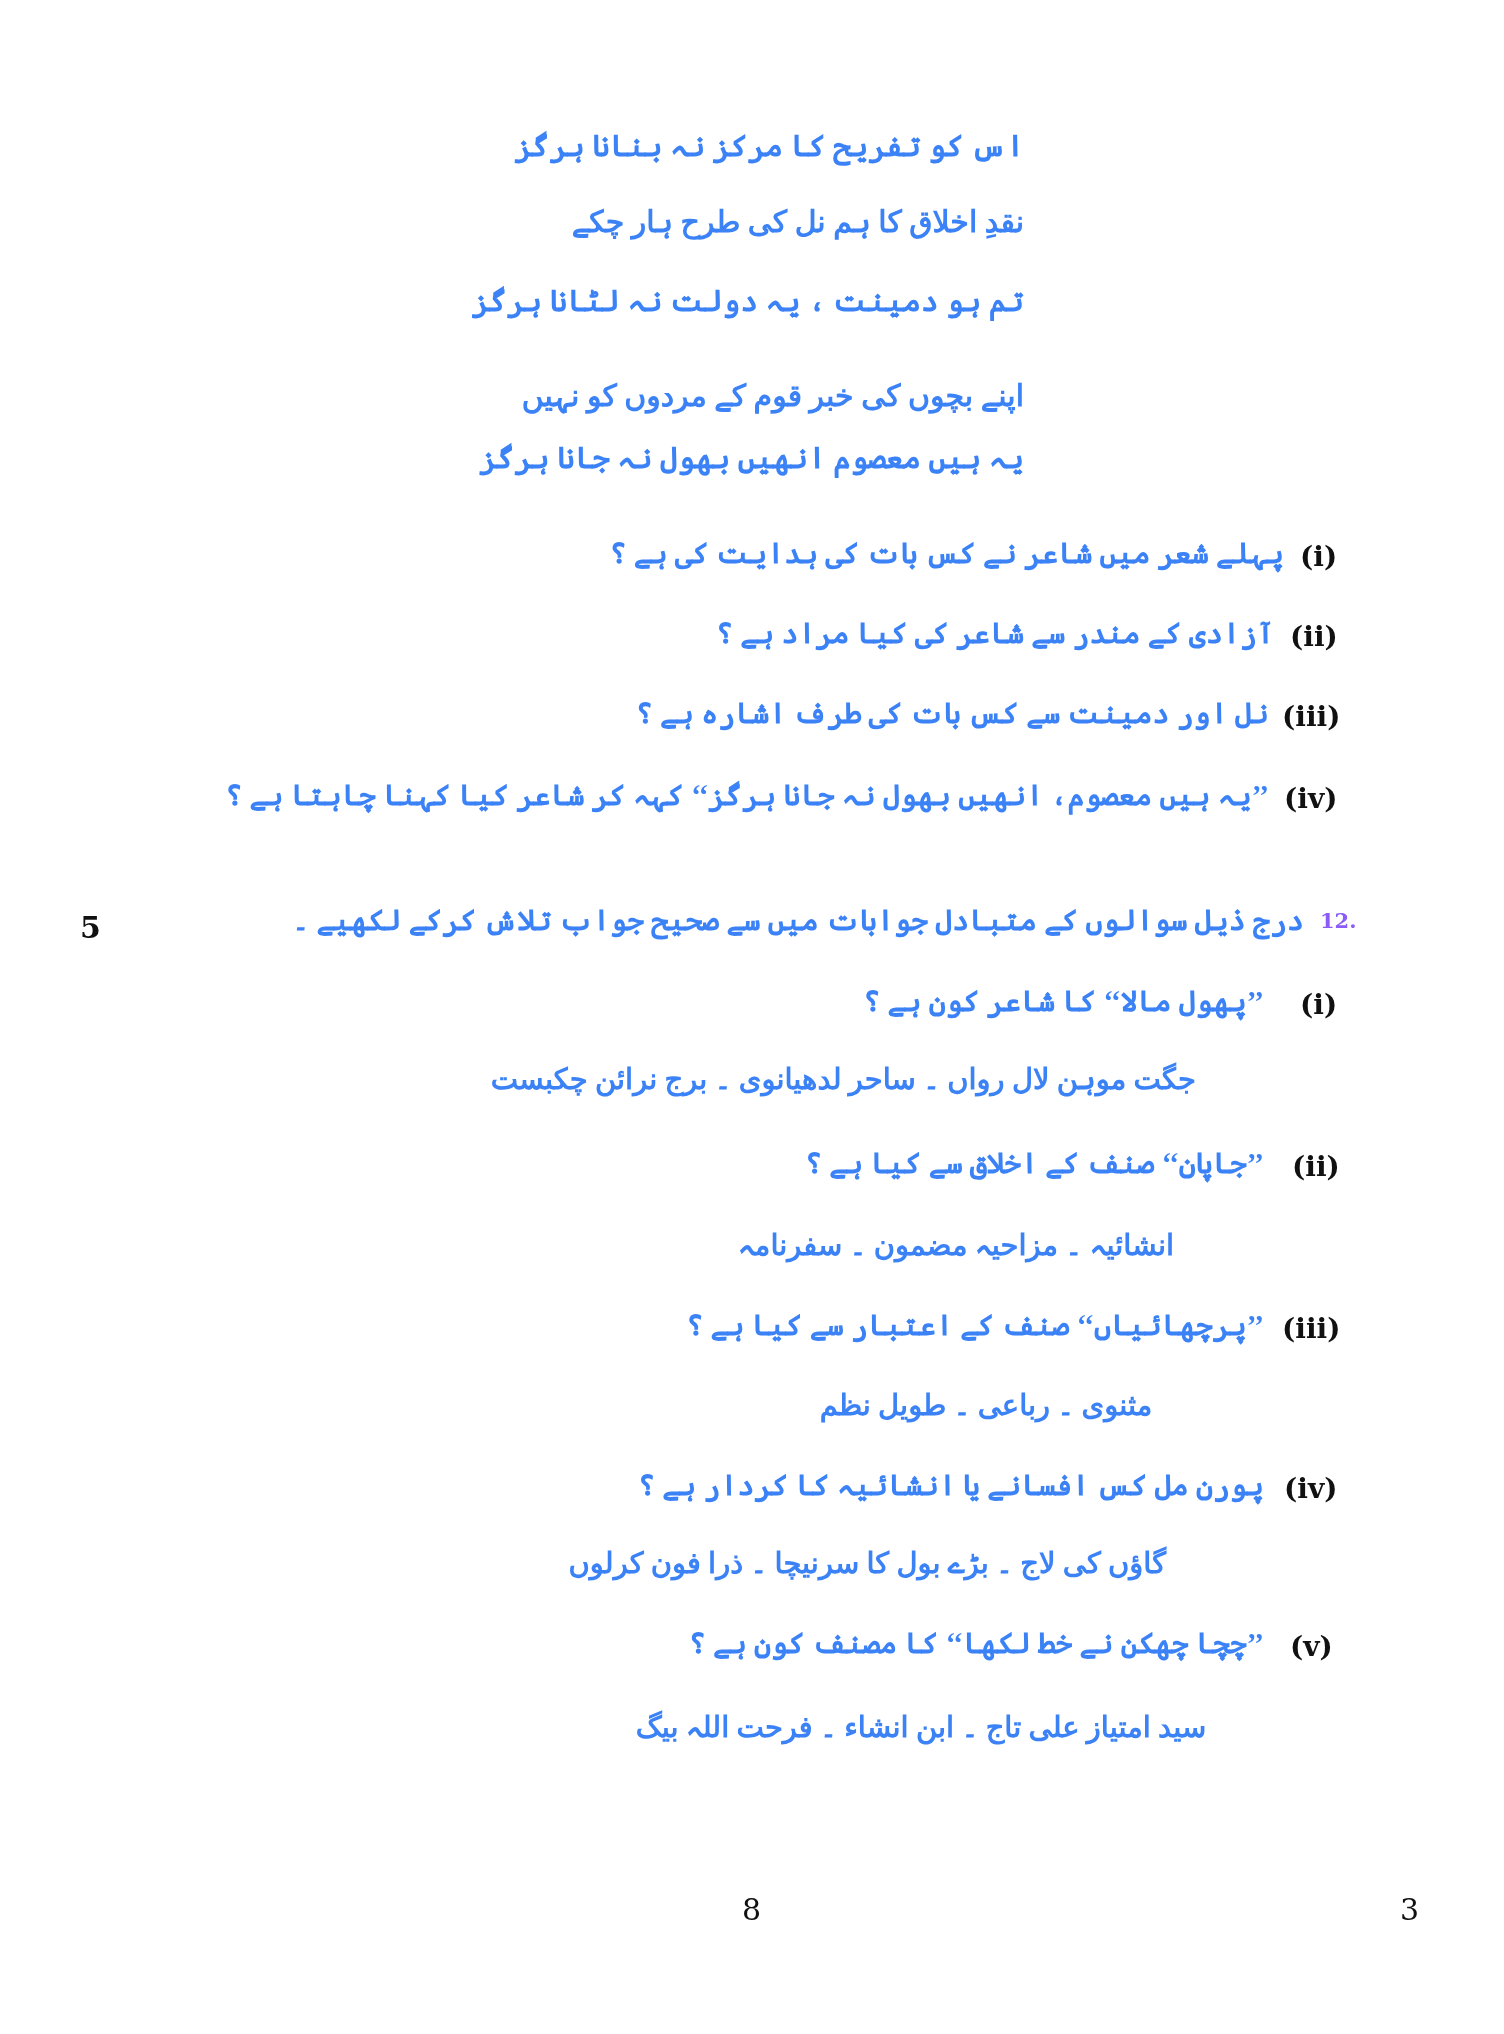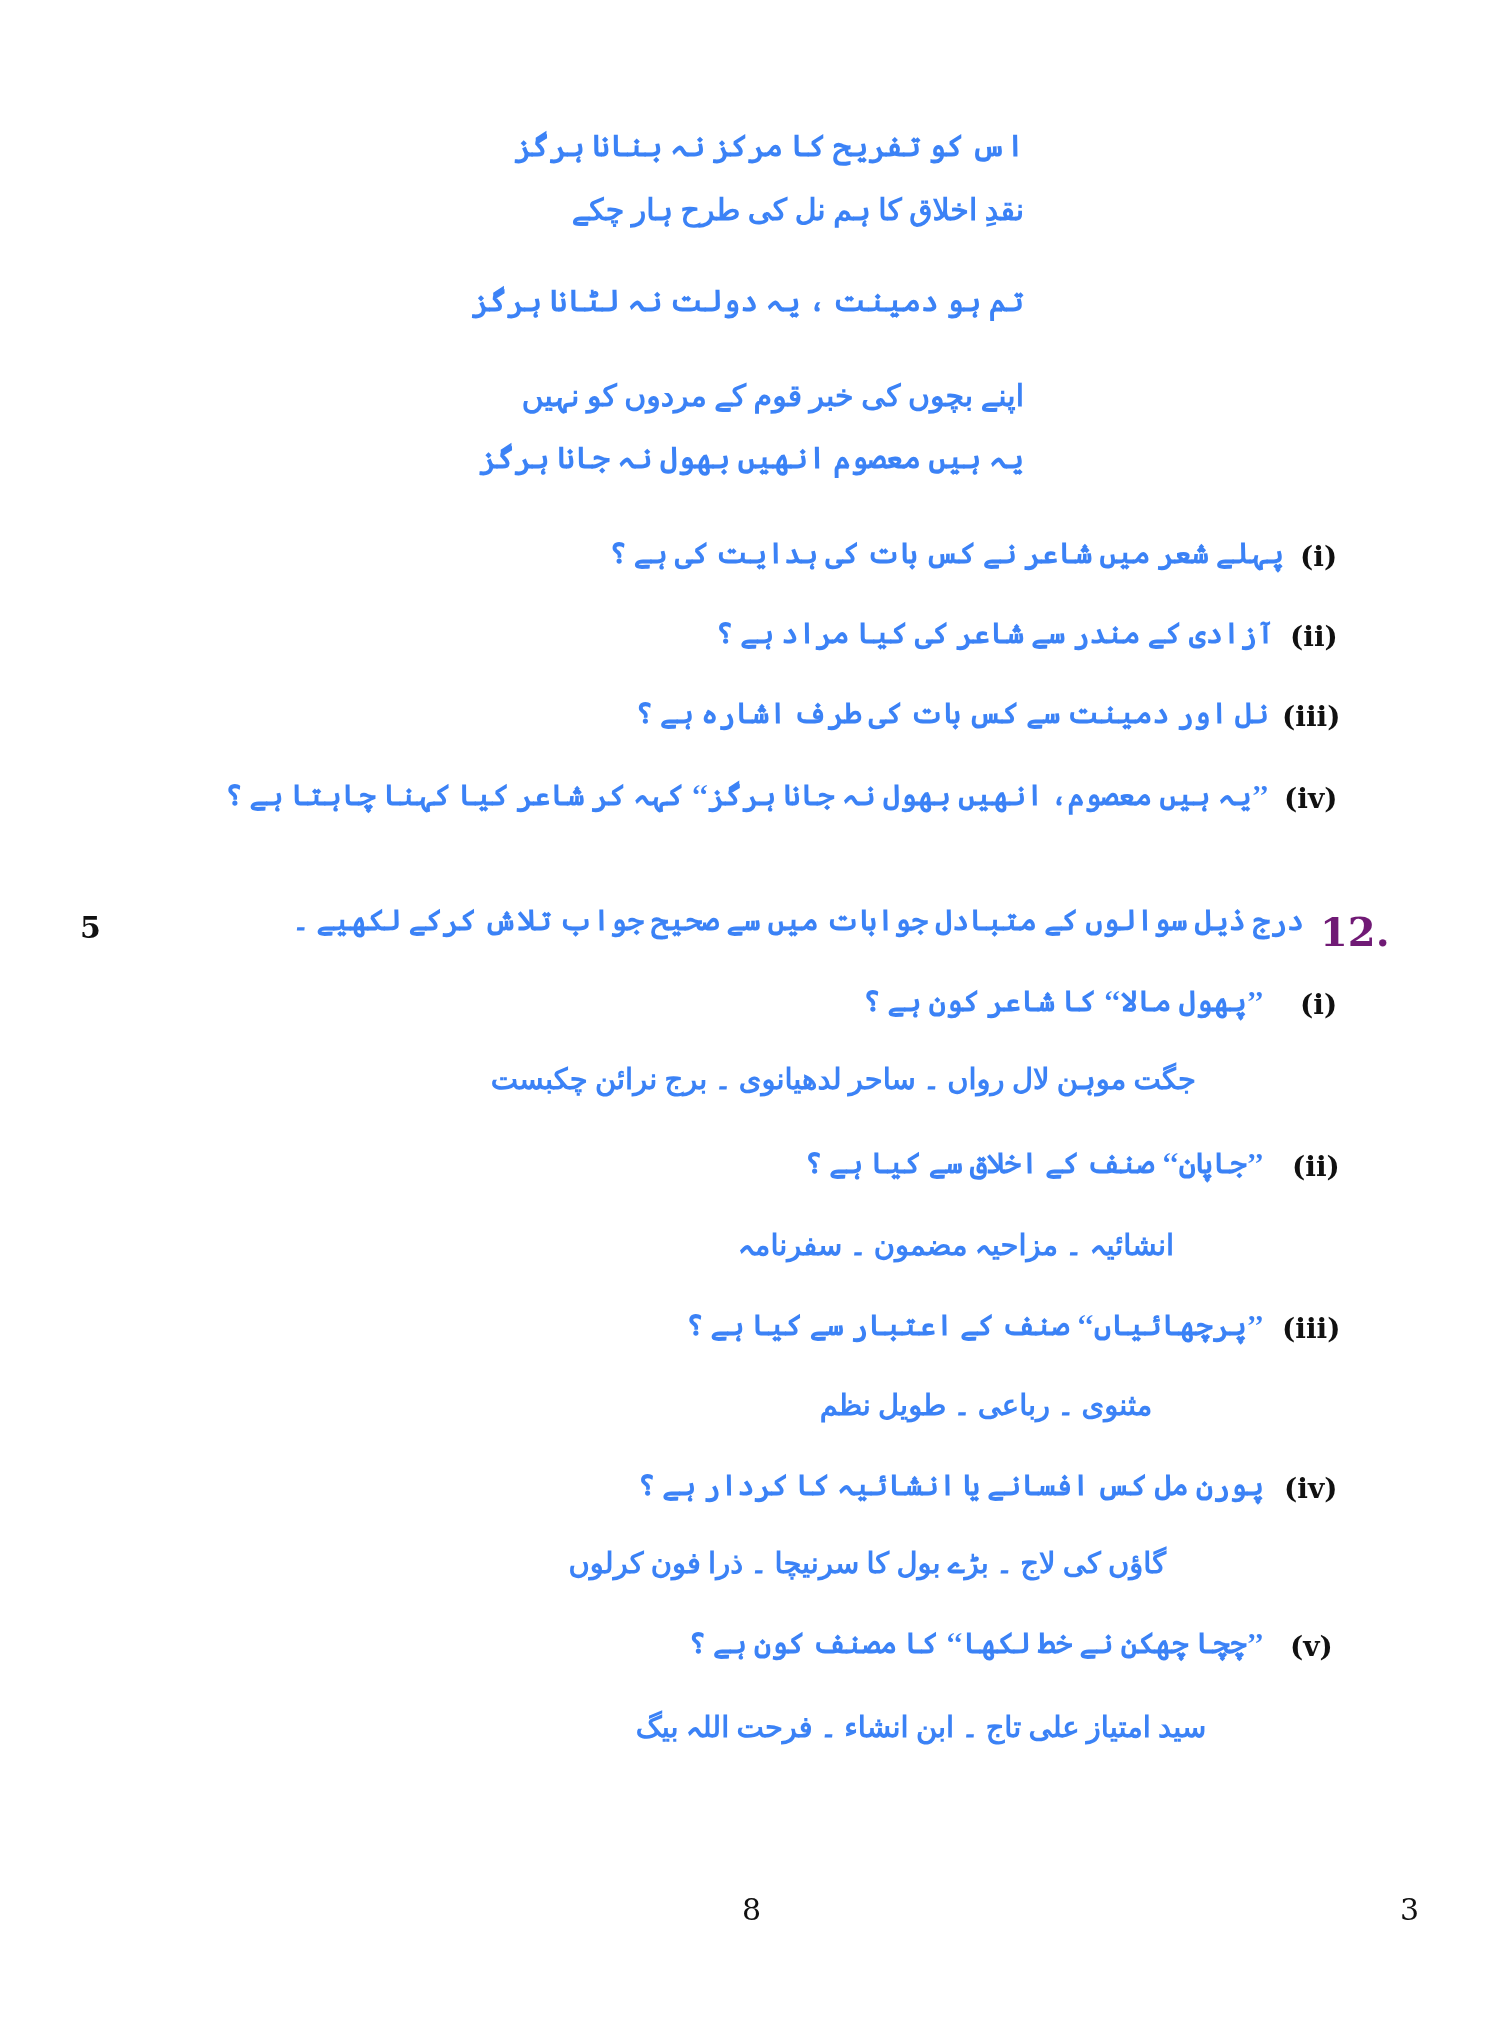--- a/index.html
+++ b/index.html
@@ -13,32 +13,32 @@
       font-family: Liberation Serif, serif; font-weight: bold; color: #3b82f6;
       unicode-bidi: plaintext;
     }
     .verse { font-size: 30px; right: 480px; text-align: right; }
     .question { font-size: 29px; text-align: left; }
     .options { font-size: 29px; text-align: center; margin-left: 16px; }
     .roman {
       position: absolute; font-family: "DejaVu Serif", serif; font-weight: bold;
       font-size: 28px; color: #111111;
     }
-    .qnum { font-family: "DejaVu Serif", serif; font-weight: bold; font-size: 40px; position: absolute; color: #701a75; }
+    .qnum { font-family: "DejaVu Serif", serif; font-weight: bold; font-size: 21px; position: absolute; color: #8b5cf6; }
     .marks { font-family: "DejaVu Serif", serif; font-weight: bold; font-size: 30px; position: absolute; color: #111111; }
     .footer-num { font-family: "DejaVu Serif", serif; font-size: 30px; position: absolute; color: #111111; }
   </style>
 </head>
 <body>
 
 <div class="page">
 
   <div>
     <div class="urdu verse" style="top:128px;">اس کو  تفریح  کا  مرکز  نہ  بنانا  ہرگز</div>
-    <div class="urdu verse" style="top:192px;text-align:right;">نقدِ اخلاق کا ہم  نل کی طرح ہار  چکے</div>
+    <div class="urdu verse" style="top:204px;text-align:right;">نقدِ اخلاق کا ہم  نل کی طرح ہار  چکے</div>
     <div class="urdu verse" style="top:283px;">تم ہو دمینت ،  یہ دولت  نہ  لٹانا ہرگز</div>
     <div class="urdu verse" style="top:378px;">اپنے بچوں کی خبر قوم کے مردوں کو نہیں</div>
     <div class="urdu verse" style="top:440px;">یہ ہیں معصوم  انھیں بھول نہ جانا ہرگز</div>
   </div>
 
   <div>
     <span class="roman" style="left:1300px; top:540px;">(i)</span>
     <div class="urdu question" style="right:220px; top:536px;">پہلے شعر میں شاعر نے کس بات کی ہدایت کی ہے ؟</div>
 
     <span class="roman" style="left:1290px; top:620px;">(ii)</span>

